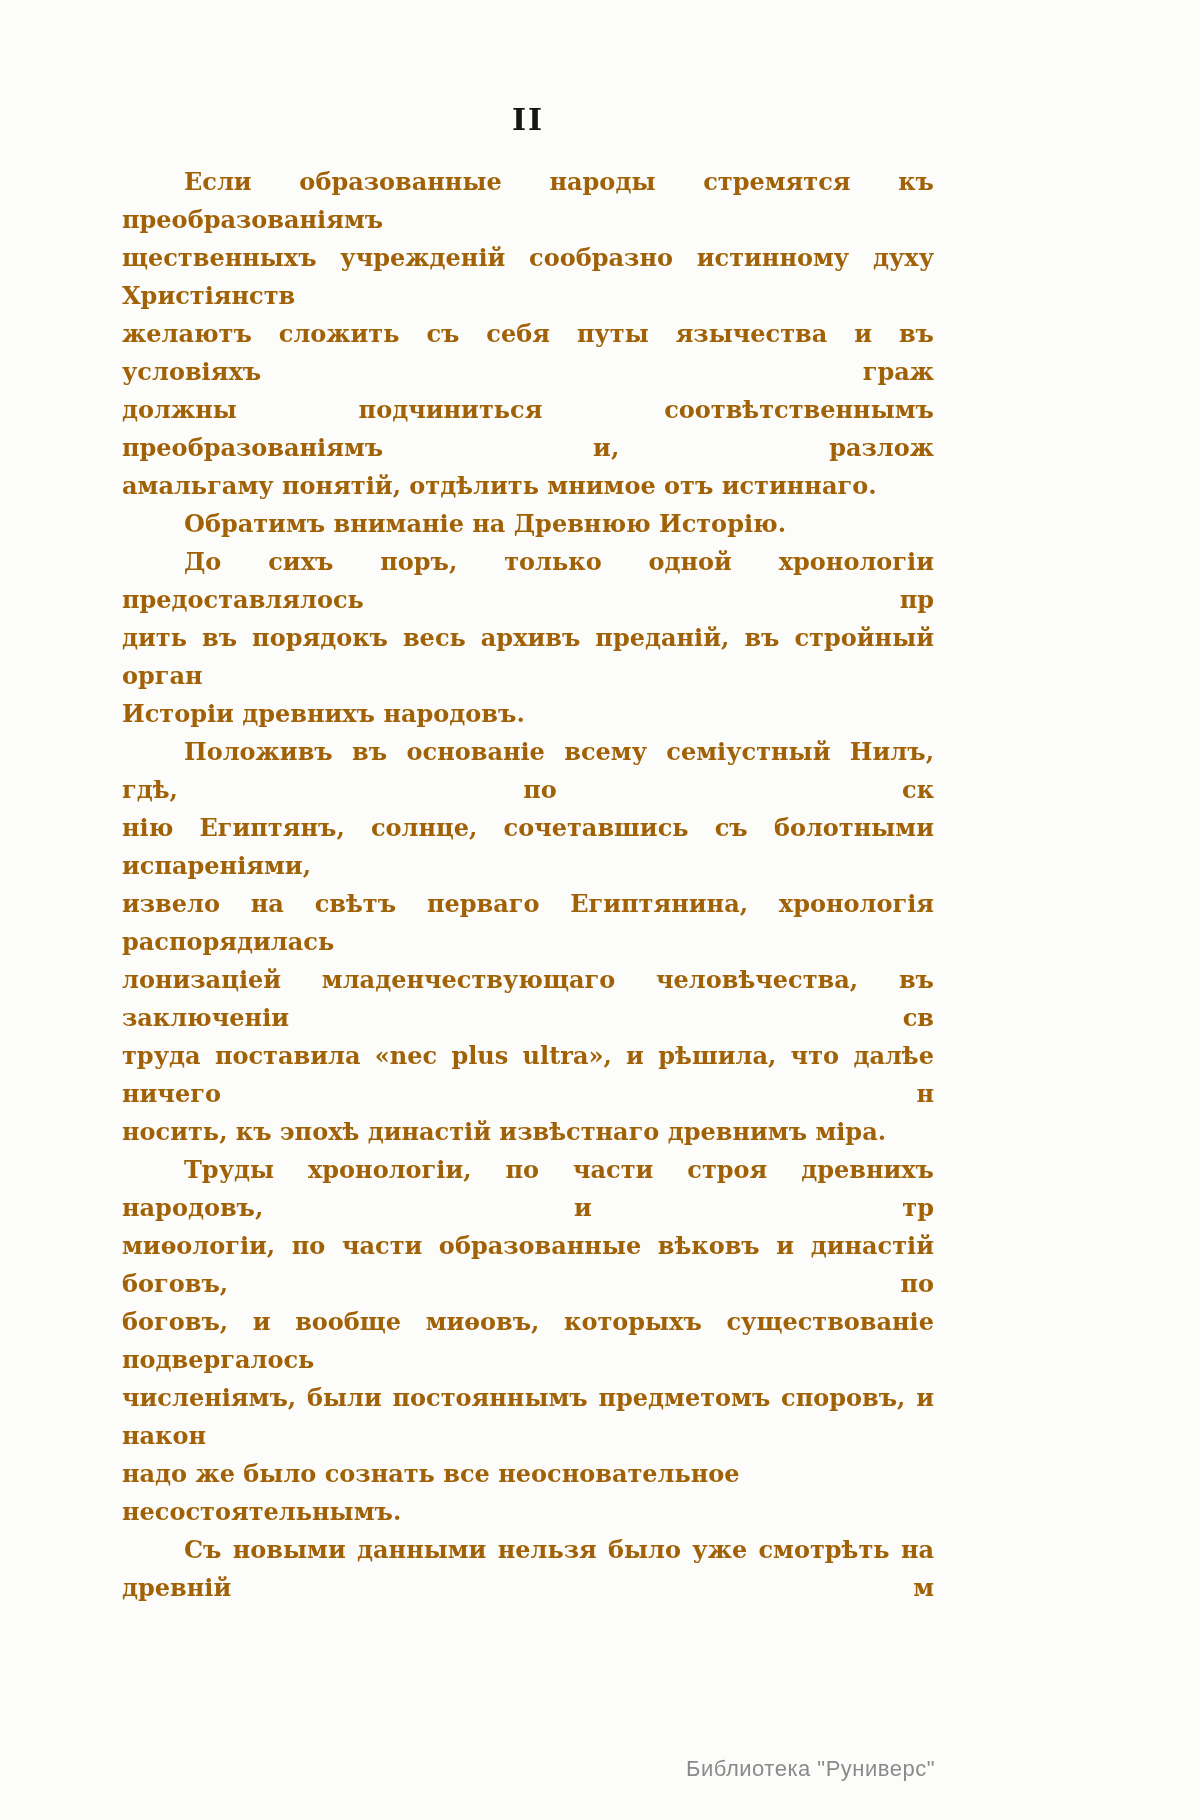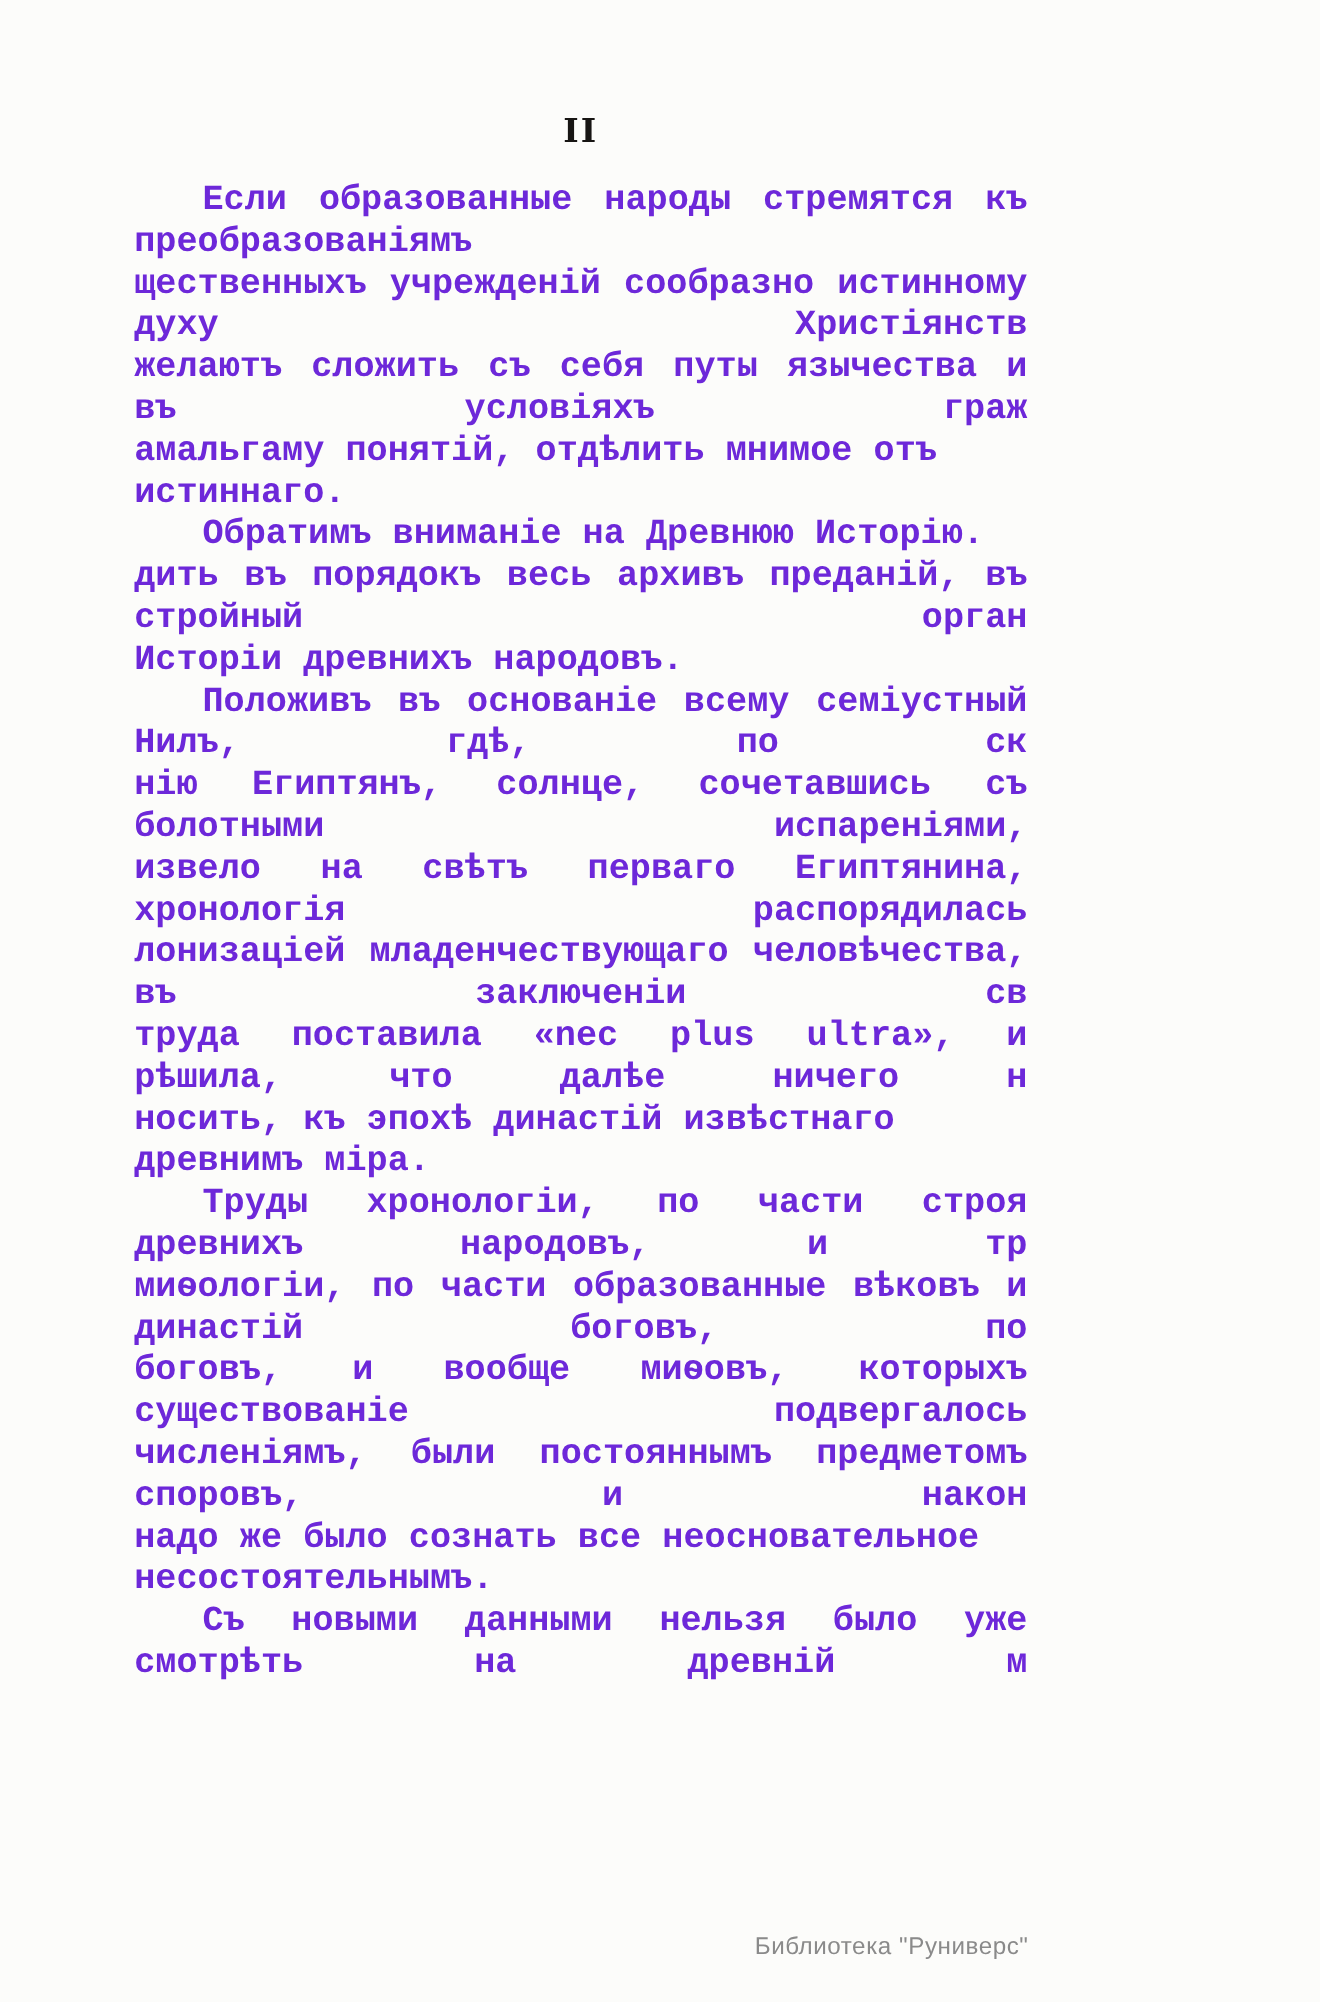--- a/index.html
+++ b/index.html
@@ -31,26 +31,25 @@
     text-align: center;
     font-size: 30px;
     font-weight: 700;
     letter-spacing: 2px;
     margin-bottom: 26px;
   }
   .paragraph {
     margin: 0;
   }
   .line {
-    font-size: 32px;
+    font-size: 24px;
     font-weight: 700;
     line-height: 38px;
     white-space: normal;
-    color: #6d28d9;
-    font-family: Liberation Mono, monospace;
+    color: #a16207;
   }
   
   .line.just {
     text-align: justify;
     text-align-last: justify;
   }
   .line.indent {
     text-indent: 62px;
   }
   .watermark {
@@ -67,26 +66,28 @@
 <body>
 
 <div class="page">
   <div class="content">
     <div class="page-number">II</div>
     <div>
         <div class="paragraph">
           <div class="line indent just">Если образованные народы стремятся къ преобразованіямъ</div>
           <div class="line just">щественныхъ учрежденій сообразно истинному духу Христіянств</div>
           <div class="line just">желаютъ сложить съ себя путы язычества и въ условіяхъ граж</div>
+          <div class="line just">должны подчиниться соотвѣтственнымъ преобразованіямъ и, разлож</div>
           <div class="line">амальгаму понятій, отдѣлить мнимое отъ истиннаго.</div>
         </div>
         <div class="paragraph">
           <div class="line indent">Обратимъ вниманіе на Древнюю Исторію.</div>
         </div>
         <div class="paragraph">
+          <div class="line indent just">До сихъ поръ, только одной хронологіи предоставлялось пр</div>
           <div class="line just">дить въ порядокъ весь архивъ преданій, въ стройный орган</div>
           <div class="line">Исторіи древнихъ народовъ.</div>
         </div>
         <div class="paragraph">
           <div class="line indent just">Положивъ въ основаніе всему семіустный Нилъ, гдѣ, по ск</div>
           <div class="line just">нію Египтянъ, солнце, сочетавшись съ болотными испареніями,</div>
           <div class="line just">извело на свѣтъ перваго Египтянина, хронологія распорядилась</div>
           <div class="line just">лонизаціей младенчествующаго человѣчества, въ заключеніи св</div>
           <div class="line just">труда поставила «nec plus ultra», и рѣшила, что далѣе ничего н</div>
           <div class="line">носить, къ эпохѣ династій извѣстнаго древнимъ міра.</div>

